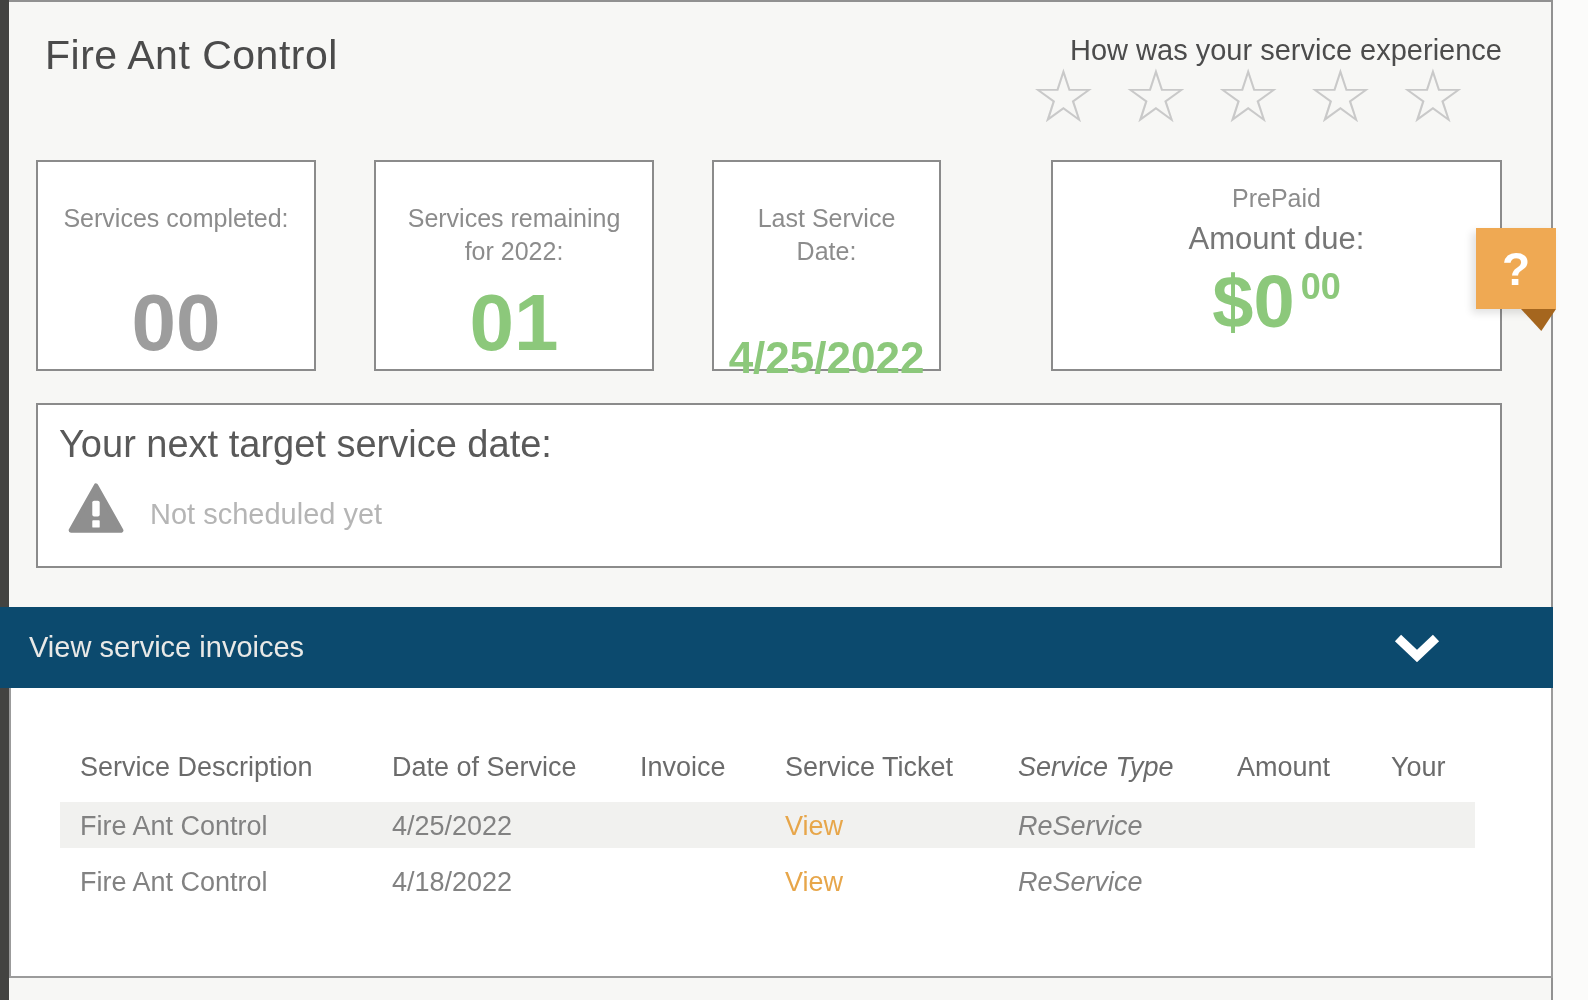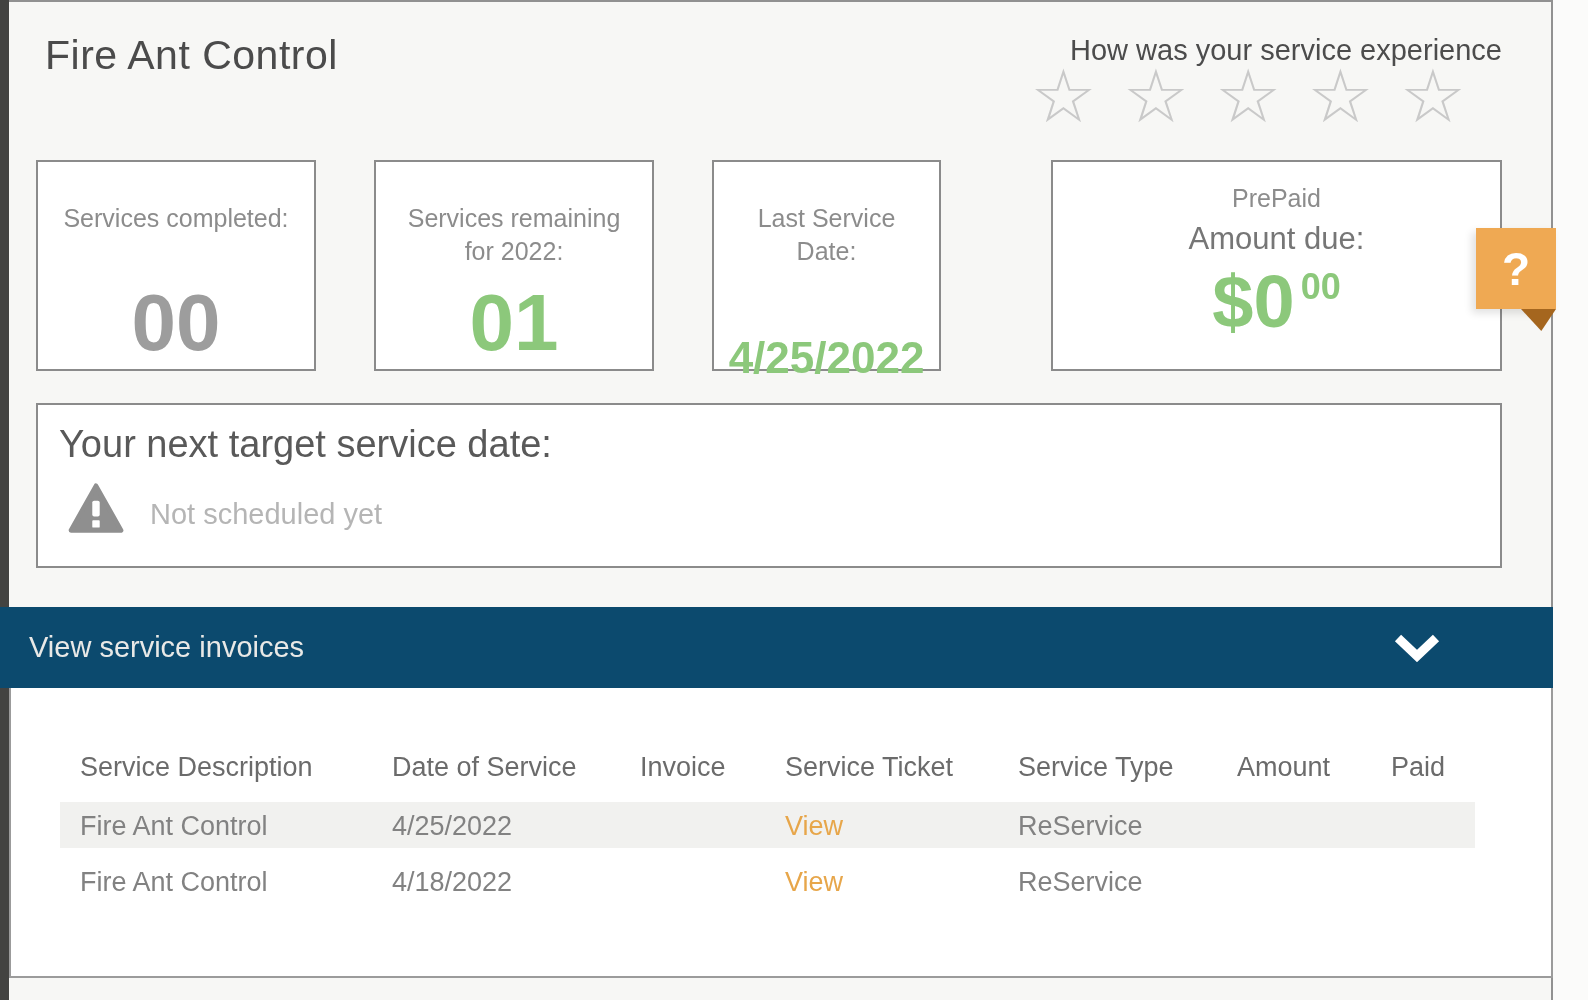--- a/index.html
+++ b/index.html
@@ -102,21 +102,21 @@
   
   .table-panel {
     position:absolute; left:9px; top:688px; width:1544px; height:290px;
     background:#ffffff; border:2px solid #9b9b9b; border-top:none;
   }
   .th { position:absolute; top:752px; font-size:27px; color:#6b6b6b; z-index:6; }
   .col-desc   { left:80px; }
   .col-date   { left:392px; }
   .col-inv    { left:640px; }
   .col-ticket { left:785px; }
-  .col-type   { left:1018px; }
+  .col-type   { left:1018px;font-style:italic; }
   .col-amt    { left:1237px; }
   .col-paid   { left:1391px; }
   .row-band {
     position:absolute; left:60px; width:1415px; height:46px; z-index:5;
   }
   .row-1 { top:802px; background:#f1f1ef; }
   .row-2 { top:858px; background:transparent; }
   .cell { position:absolute; top:9px; font-size:27px; color:#828282; }
   .cell.col-desc   { left:20px; }   
   .cell.col-date   { left:332px; }
@@ -192,21 +192,21 @@
 </div>
 
 <div class="table-panel"></div>
 
 <div class="th col-desc">Service Description</div>
 <div class="th col-date">Date of Service</div>
 <div class="th col-inv">Invoice</div>
 <div class="th col-ticket">Service Ticket</div>
 <div class="th col-type">Service Type</div>
 <div class="th col-amt">Amount</div>
-<div class="th col-paid">Paid</div>
+<div class="th col-paid">Your</div>
 
 <div class="row-band row-1">
   <div class="cell col-desc">Fire Ant Control</div>
   <div class="cell col-date">4/25/2022</div>
   <div class="cell col-inv"></div>
   <div class="cell col-ticket view-link">View</div>
   <div class="cell col-type">ReService</div>
   <div class="cell col-amt"></div>
   <div class="cell col-paid"></div>
 </div>

